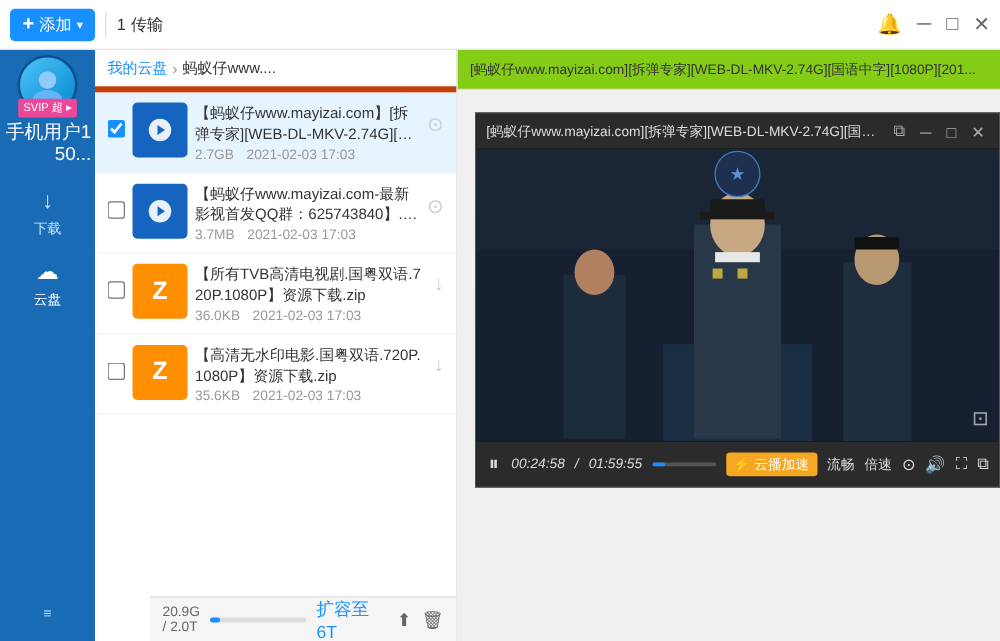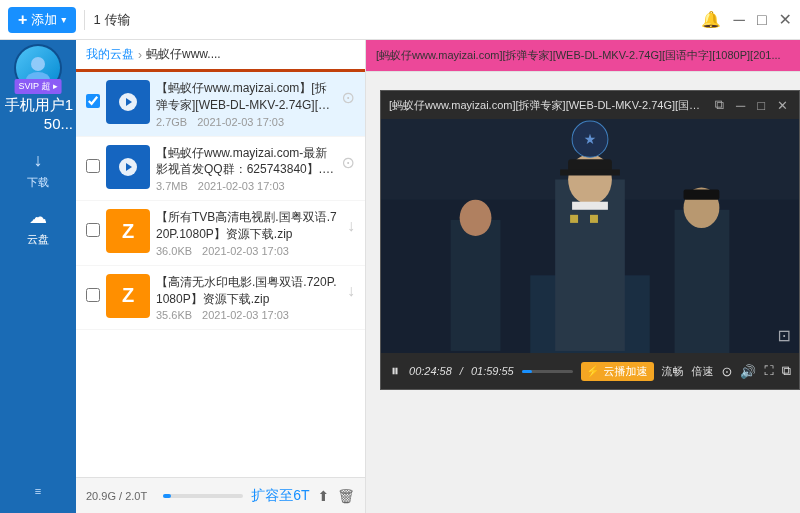--- a/index.html
+++ b/index.html
@@ -99,21 +99,21 @@
       background: linear-gradient(135deg, #4fc3f7, #0288d1);
       display: flex;
       align-items: center;
       justify-content: center;
     }
     .vip-badge {
       position: absolute;
       bottom: -2px;
       left: 50%;
       transform: translateX(-50%);
-      background: #8b5cf6;
+      background: #ec4899;
       color: #fff;
       font-size: 9px;
       padding: 1px 4px;
       border-radius: 2px;
       white-space: nowrap;
     }
     .sidebar-username {
       color: #fff;
       font-size: 15px;
       text-align: right;
@@ -153,21 +153,21 @@
       flex-direction: column;
       border-right: 1px solid #e0e0e0;
       flex-shrink: 0;
     }
     .breadcrumb {
       display: flex;
       align-items: center;
       padding: 6px 10px;
       font-size: 12px;
       color: #333;
-      border-bottom: 3px solid #c2410c;
+      border-bottom: 5px solid #c2410c;
       gap: 4px;
     }
     .breadcrumb-link { color: #1890ff; cursor: pointer; }
     .breadcrumb-sep { color: #999; }
     .breadcrumb-current { color: #333; }
 
     .file-toolbar {
       display: flex;
       align-items: center;
       padding: 4px 10px;
@@ -279,20 +279,21 @@
 
     
     .file-panel-bottom {
       height: 36px;
       background: #f5f5f5;
       border-top: 1px solid #e0e0e0;
       display: flex;
       align-items: center;
       padding: 0 10px;
       gap: 8px;
+      margin-left: 44px;
     }
     .storage-info {
       font-size: 11px;
       color: #666;
       flex: 1;
     }
     .storage-bar-wrap {
       width: 80px;
       height: 4px;
       background: #ddd;
@@ -320,21 +321,21 @@
     .preview-panel {
       flex: 1;
       background: #f0f0f0;
       display: flex;
       flex-direction: column;
       position: relative;
       overflow: hidden;
     }
     .preview-title-bar {
       height: 32px;
-      background: #ec4899;
+      background: #84cc16;
       border-bottom: 1px solid #e0e0e0;
       display: flex;
       align-items: center;
       padding: 0 10px;
       font-size: 11px;
       color: #333;
       overflow: hidden;
     }
     .preview-title-text {
       flex: 1;

